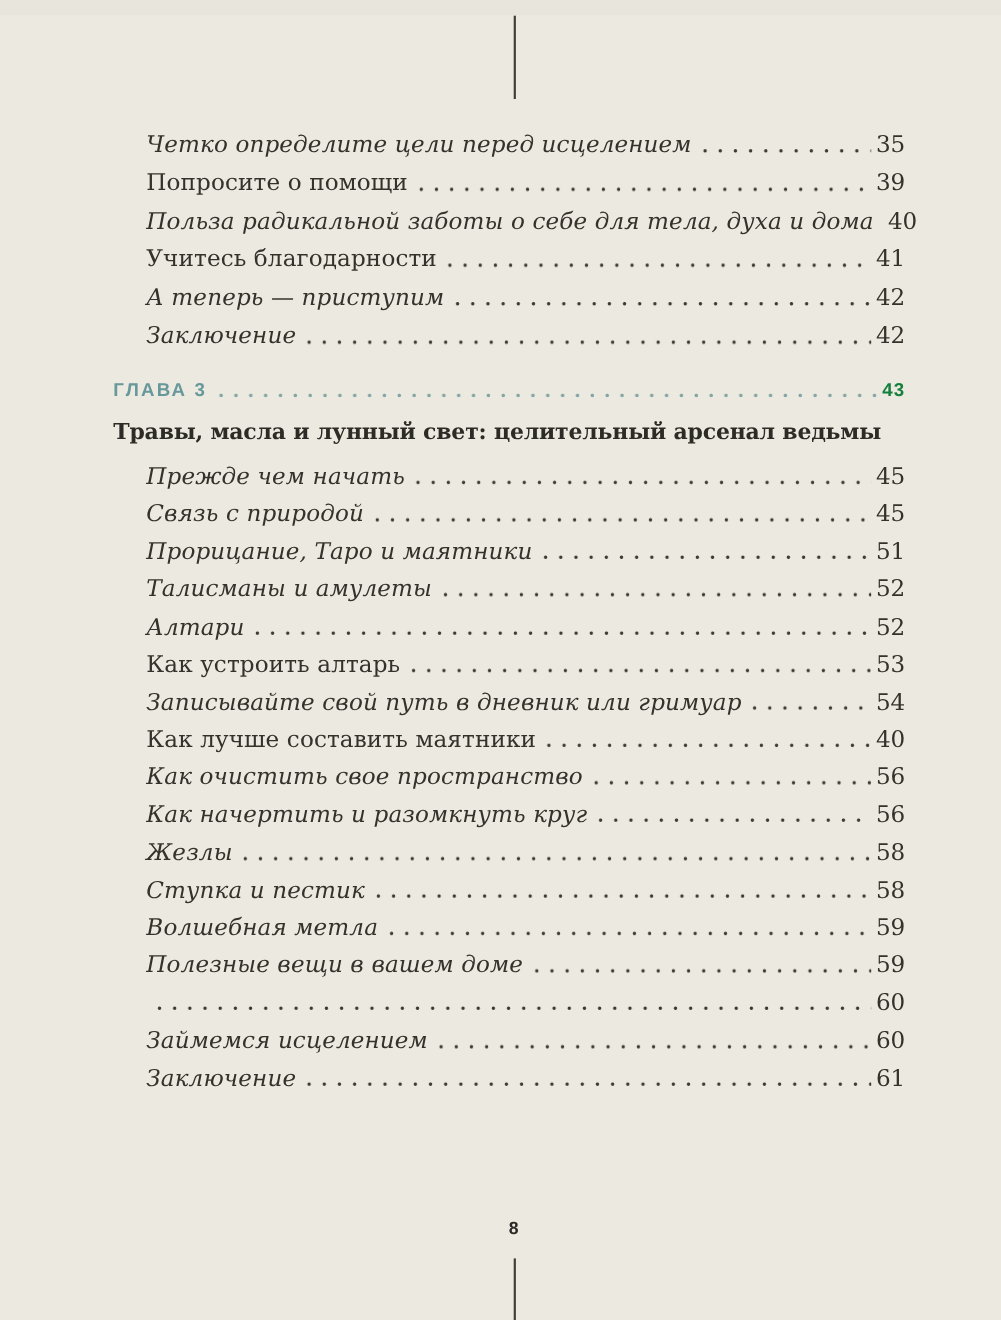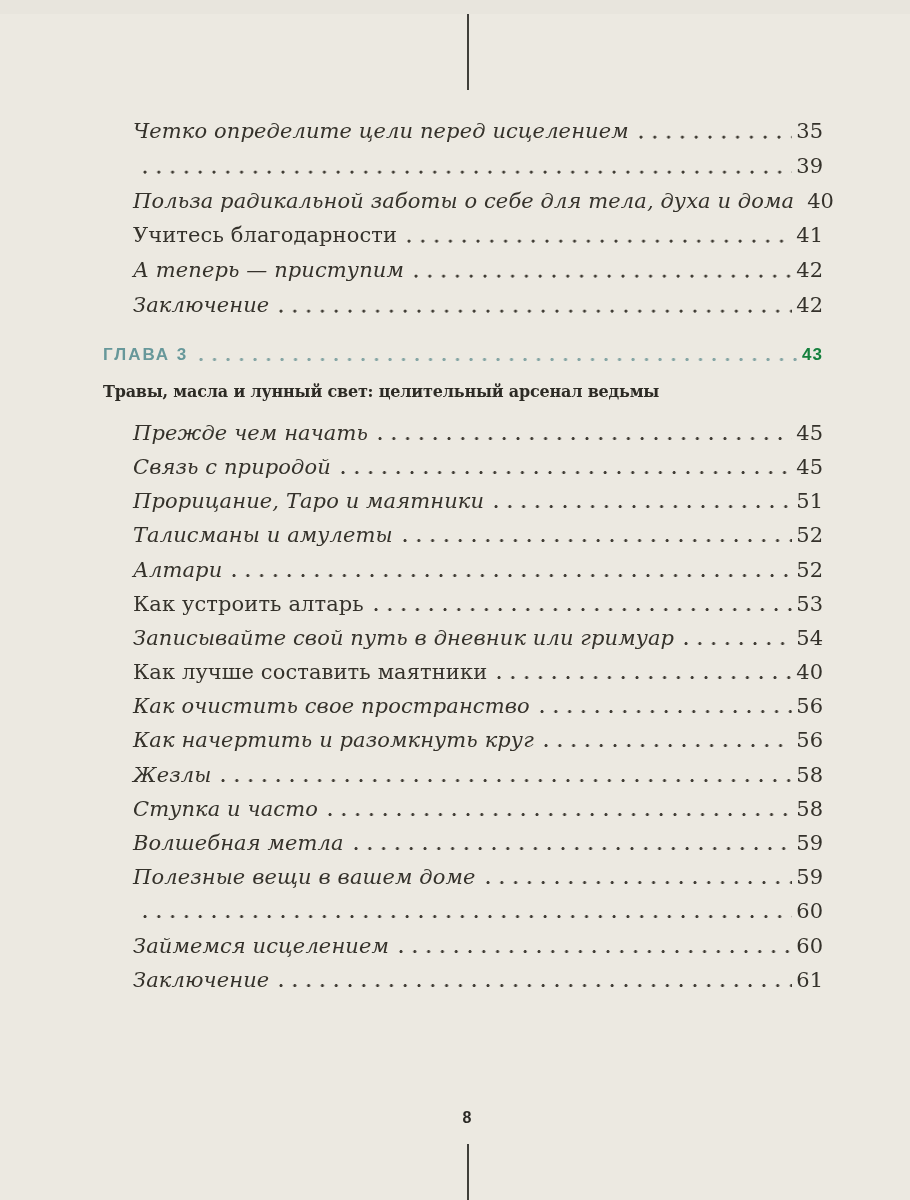--- a/index.html
+++ b/index.html
@@ -95,21 +95,21 @@
     margin: 0 1px 0 10px;
     background-image: radial-gradient(circle at 3px 19.5px, #84a5a4 1.2px, rgba(132,165,164,0) 2px);
     background-size: 13.5px 30px;
     background-repeat: repeat-x;
   }
 
   .chapter-title {
     margin-top: 6px;
     font-family: "DejaVu Serif", serif;
     font-weight: bold;
-    font-size: 16px;
+    font-size: 20px;
     line-height: 32px;
     letter-spacing: -0.2px;
     color: #2d2b25;
   }
 
   
   .folio {
     position: absolute;
     top: 1095px;
     left: 467px;
@@ -129,20 +129,21 @@
 
   <main class="toc">
 
     <section class="block block-1">
       <div class="toc-row">
         <span class="t it">Четко определите цели перед исцелением</span>
         <span class="leader"></span>
         <span class="num">35</span>
       </div>
       <div class="toc-row">
+        <span class="t">Попросите о помощи</span>
         <span class="leader"></span>
         <span class="num">39</span>
       </div>
       <div class="toc-row">
         <span class="t it">Польза радикальной заботы о себе для тела, духа и дома</span>
         <span class="leader"></span>
         <span class="num">40</span>
       </div>
       <div class="toc-row">
         <span class="t">Учитесь благодарности</span>
@@ -219,21 +220,21 @@
         <span class="t it">Как начертить и разомкнуть круг</span>
         <span class="leader"></span>
         <span class="num">56</span>
       </div>
       <div class="toc-row">
         <span class="t it">Жезлы</span>
         <span class="leader"></span>
         <span class="num">58</span>
       </div>
       <div class="toc-row">
-        <span class="t it">Ступка и часто</span>
+        <span class="t it">Ступка и пестик</span>
         <span class="leader"></span>
         <span class="num">58</span>
       </div>
       <div class="toc-row">
         <span class="t it">Волшебная метла</span>
         <span class="leader"></span>
         <span class="num">59</span>
       </div>
       <div class="toc-row">
         <span class="t it">Полезные вещи в вашем доме</span>

